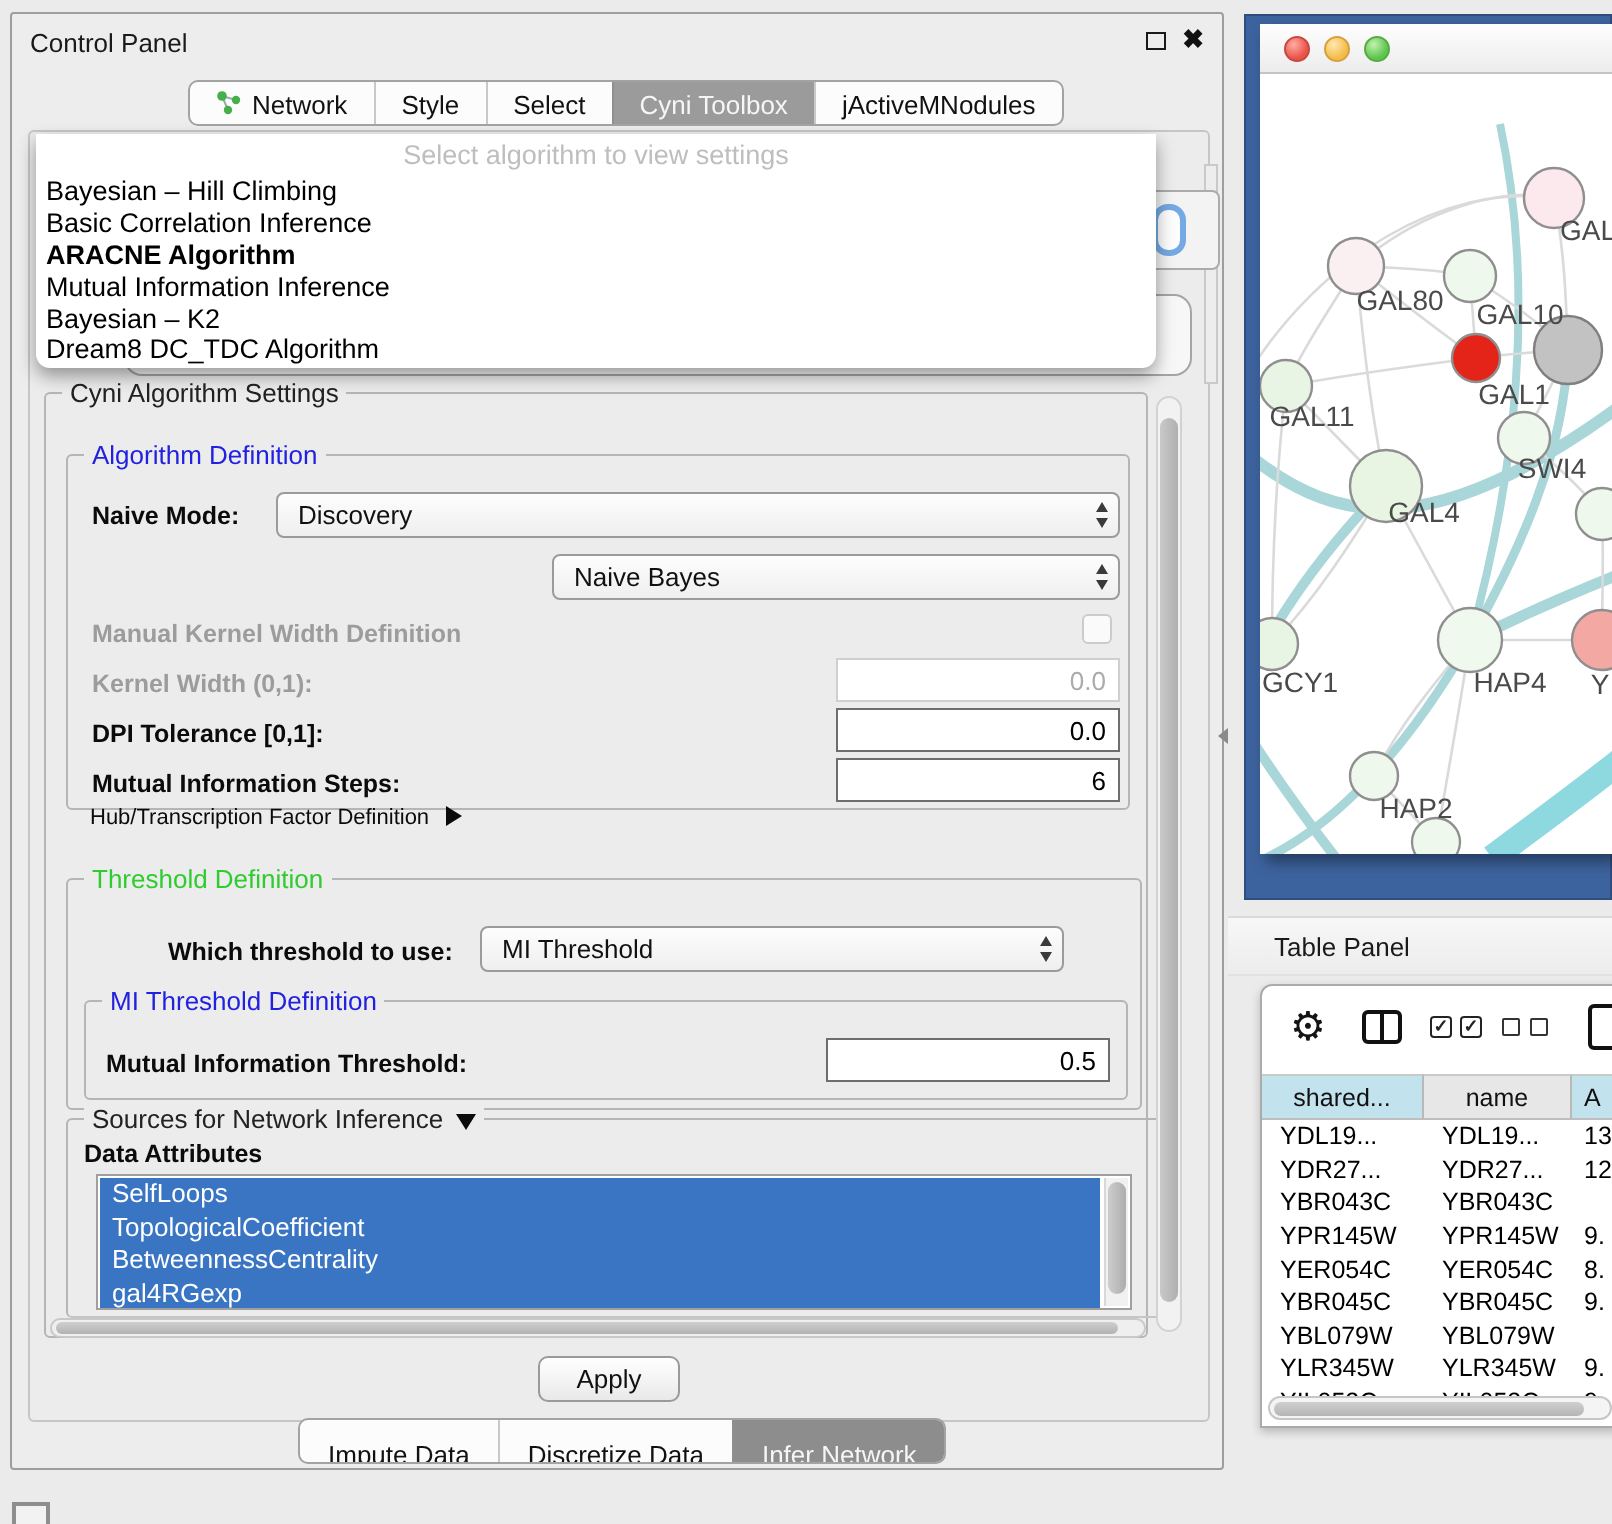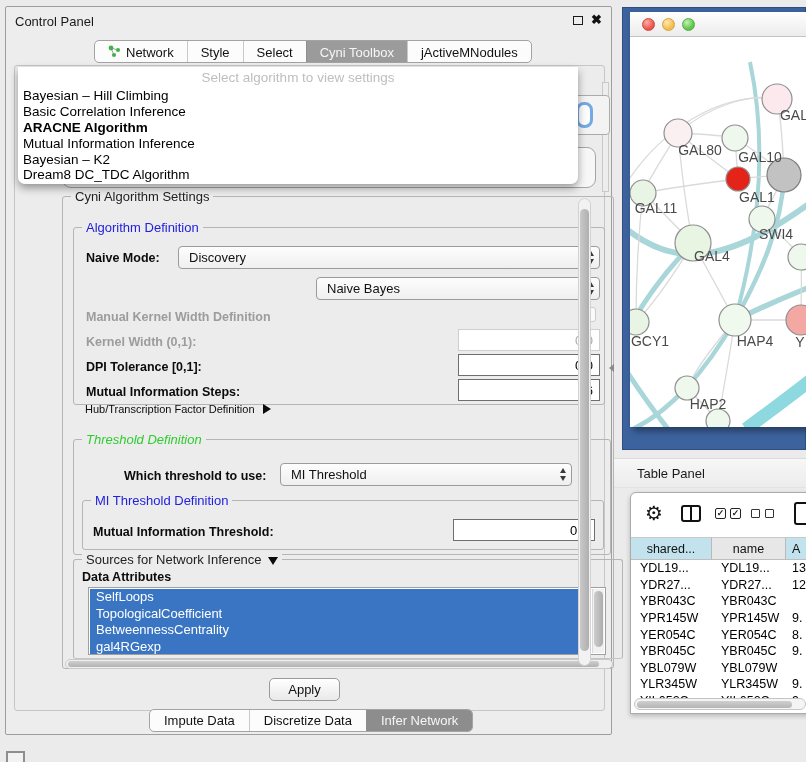--- a/index.html
+++ b/index.html
@@ -27,23 +27,23 @@
   
   .frag-line { position:absolute; left:596px; top:75px; width:7px; height:110px; border:1px solid #C9C9C9; background:#EDEDED; }
   .frag-combo-top { position:absolute; left:558px; top:88px; width:46px; height:40px; border:1px solid #ABABAB; border-radius:4px; background:#F3F3F3; }
   .frag-focus { position:absolute; left:570px; top:95px; width:17px; height:26px; border:3px solid #74A9E3; border-radius:8px; background:#FDFDFD; }
   .frag-combo-bottom { position:absolute; left:56px; top:140px; width:534px; height:41px; border:1px solid #A5A5A5; border-radius:9px; background:#F7F7F7; }
 
   
   .groupbox { position:absolute; border:1px solid #B5B5B5; border-radius:3px; }
   .group-title { position:absolute; top:-8px; left:8px; background:#ECECEC; padding:0 4px; font-size:13px; color:#222; white-space:nowrap; }
   .group-title.blue { color:var(--group-title-blue); }
-  .group-title.green { color:var(--group-title-green);font-style:italic; }
-
-  .settings-group { left:16px; top:189px; width:552px; height:473px;margin-left:40px; }
+  .group-title.green { color:var(--group-title-green); }
+
+  .settings-group { left:16px; top:189px; width:552px; height:473px; }
   .algo-group  { left:10px; top:30px; width:532px; height:178px; }
   .thresh-group{ left:10px; top:242px; width:538px; height:116px; }
   .mithr-group { left:8px; top:60px; width:522px; height:50px; }
   .sources-group{ left:10px; top:362px; width:550px; height:100px; border-bottom-color:#C5C5C5; }
 
   .flabel { position:absolute; font-size:12.5px; font-weight:bold; color:#0b0b0b; white-space:nowrap; }
   .flabel.dis { color:#9C9C9C; }
 
   .combo { position:absolute; height:23px; border:1px solid #9B9B9B; border-radius:4px;
     background:linear-gradient(#FDFDFD,#EFEFEF); font-size:13px; color:#111;
@@ -72,21 +72,21 @@
   .v-scroll .thumb { position:absolute; left:1px; top:10px; width:9px; height:442px; background:linear-gradient(90deg,#C9C9C9,#AFAFAF); border-radius:5px; }
 
   .h-scroll { position:absolute; left:2px; top:462px; width:548px; height:10px; background:#EFEFEF; border:1px solid #C8C8C8; border-radius:5px; }
   .h-scroll .thumb { position:absolute; left:2px; top:1px; right:13px; height:6px; background:linear-gradient(#CFCFCF,#B2B2B2); border-radius:4px; }
 
   .apply-btn { position:absolute; left:263px; top:671px; width:71px; height:23px; border:1px solid #9A9A9A; border-radius:5px;
     background:linear-gradient(#FFFFFF,#E9E9E9); font-size:13px; color:#111; text-align:center; line-height:21px; }
 
   .bottom-tabstrip { position:absolute; left:143px; top:702px; height:23px; display:flex;
     border:1px solid #A3A3A3; border-radius:5px; background:#FCFCFC; overflow:hidden; font-size:13px; }
-  .bottom-tab { display:flex; align-items:center; padding:4px 14px; color:#111; border-left:1px solid #C9C9C9; white-space:nowrap; }
+  .bottom-tab { display:flex; align-items:center; padding:17px 14px; color:#111; border-left:1px solid #C9C9C9; white-space:nowrap; }
   .bottom-tab:first-child { border-left:none; }
   .bottom-tab.selected { background:var(--selected-bottom-tab-gray); color:#F6F6F6; border-left-color:#8f8f8f; }
 
   
   .algo-dropdown { position:absolute; left:18px; top:55px; width:560px; height:117px; background:#FFFFFF;
     border-radius:0 0 7px 7px; box-shadow:0 4px 9px rgba(0,0,0,0.38); z-index:50;margin-top:12px; }
   .dd-placeholder { position:absolute; top:3px; left:0; right:0; text-align:center; color:#BEBEBE; font-size:13.5px; }
   .dd-items { position:absolute; top:21px; left:5px; right:5px; }
   .dd-item { height:15.9px; line-height:15.9px; font-size:13.5px; color:#000; white-space:nowrap; }
   .dd-item.selected { font-weight:bold; }

